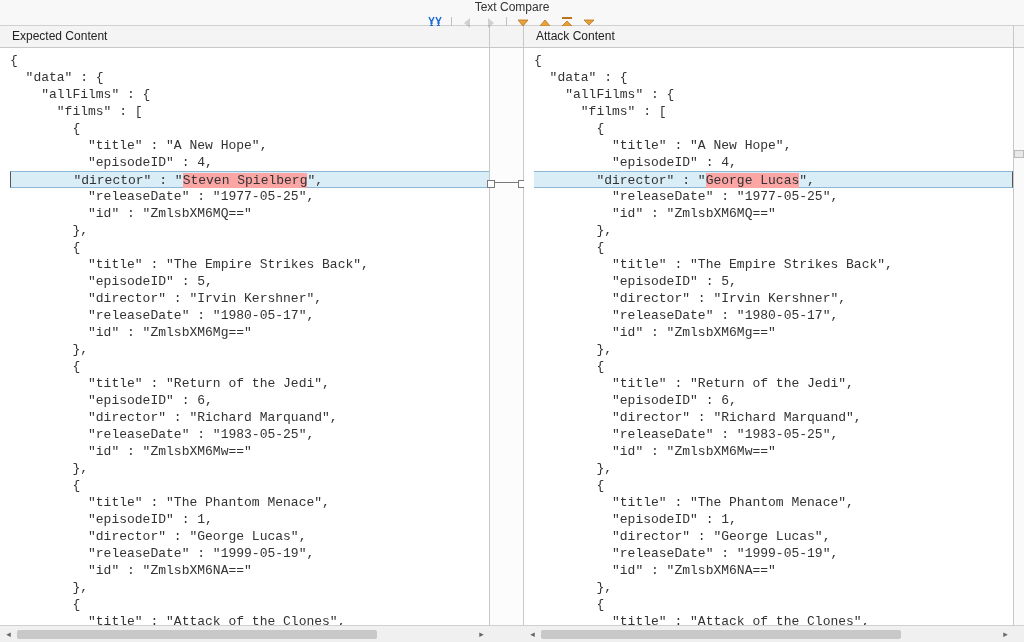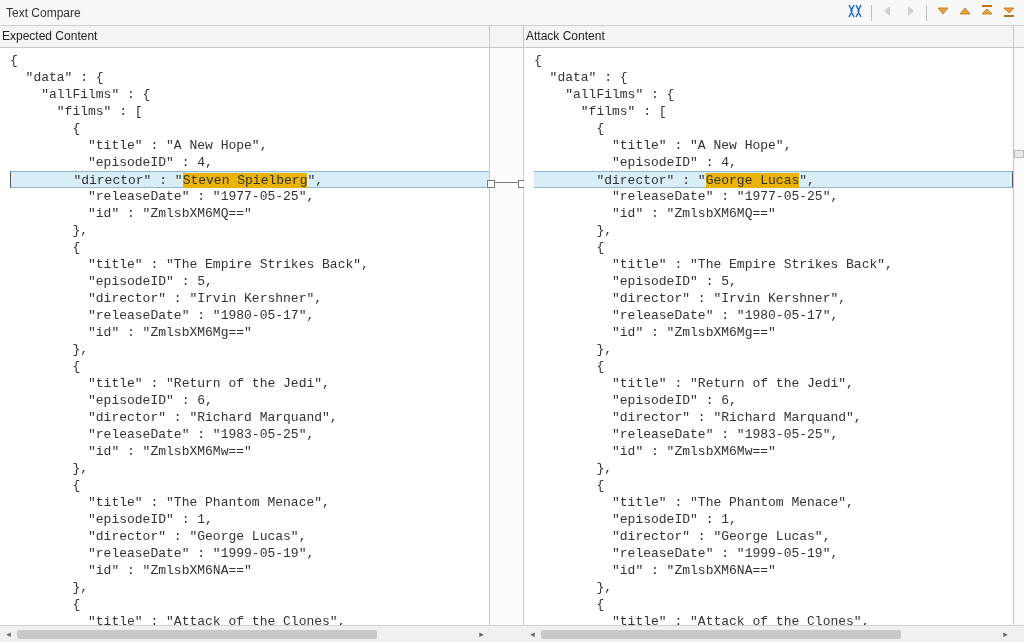--- a/index.html
+++ b/index.html
@@ -13,35 +13,36 @@
   background: #fff;
   overflow: hidden;
 }
 .titlebar {
   height: 26px;
   display: flex;
   align-items: center;
   padding: 0 6px;
   background: #f8f8f8;
   border-bottom: 1px solid #d0d0d0;
+  flex-direction: column;
 }
 .title { flex: 1; color: #333; font-size: 12px; }
 .toolbar-icons { display: flex; gap: 4px; align-items: center; }
 .toolbar-icons svg { width: 18px; height: 18px; }
 .toolbar-sep { width: 1px; height: 16px; background: #c0c0c0; margin: 0 3px; }
 
 .headers {
   display: flex;
   height: 22px;
   border-bottom: 1px solid #c8c8c8;
   background: #f4f4f4;
 }
 .header-cell {
   flex: 0 0 490px;
-  padding: 3px 2px;
+  padding: 3px 12px;
   color: #222;
   border-right: 1px solid #c8c8c8;
 }
 .header-gap {
   flex: 0 0 34px;
   border-right: 1px solid #c8c8c8;
 }
 .header-scroll { flex: 1; }
 
 .panes {
@@ -89,21 +90,21 @@
 }
 .code-line { height: 17px; }
 .diff-line {
   background: #d9edf7;
   border-top: 1px solid #8ab8d6;
   border-bottom: 1px solid #8ab8d6;
   position: relative;
 }
 .diff-line.left { border-left: 1px solid #555; border-right: none; }
 .diff-line.right { border-right: 1px solid #555; border-left: none; }
-.diff-token { background: #eab308; }
+.diff-token { background: #fca5a5; }
 
 .connector {
   position: absolute;
   left: 0;
   right: 0;
   top: 134px;
   height: 1px;
   border-top: 1px solid #7a7a7a;
 }
 .connector::before, .connector::after {

